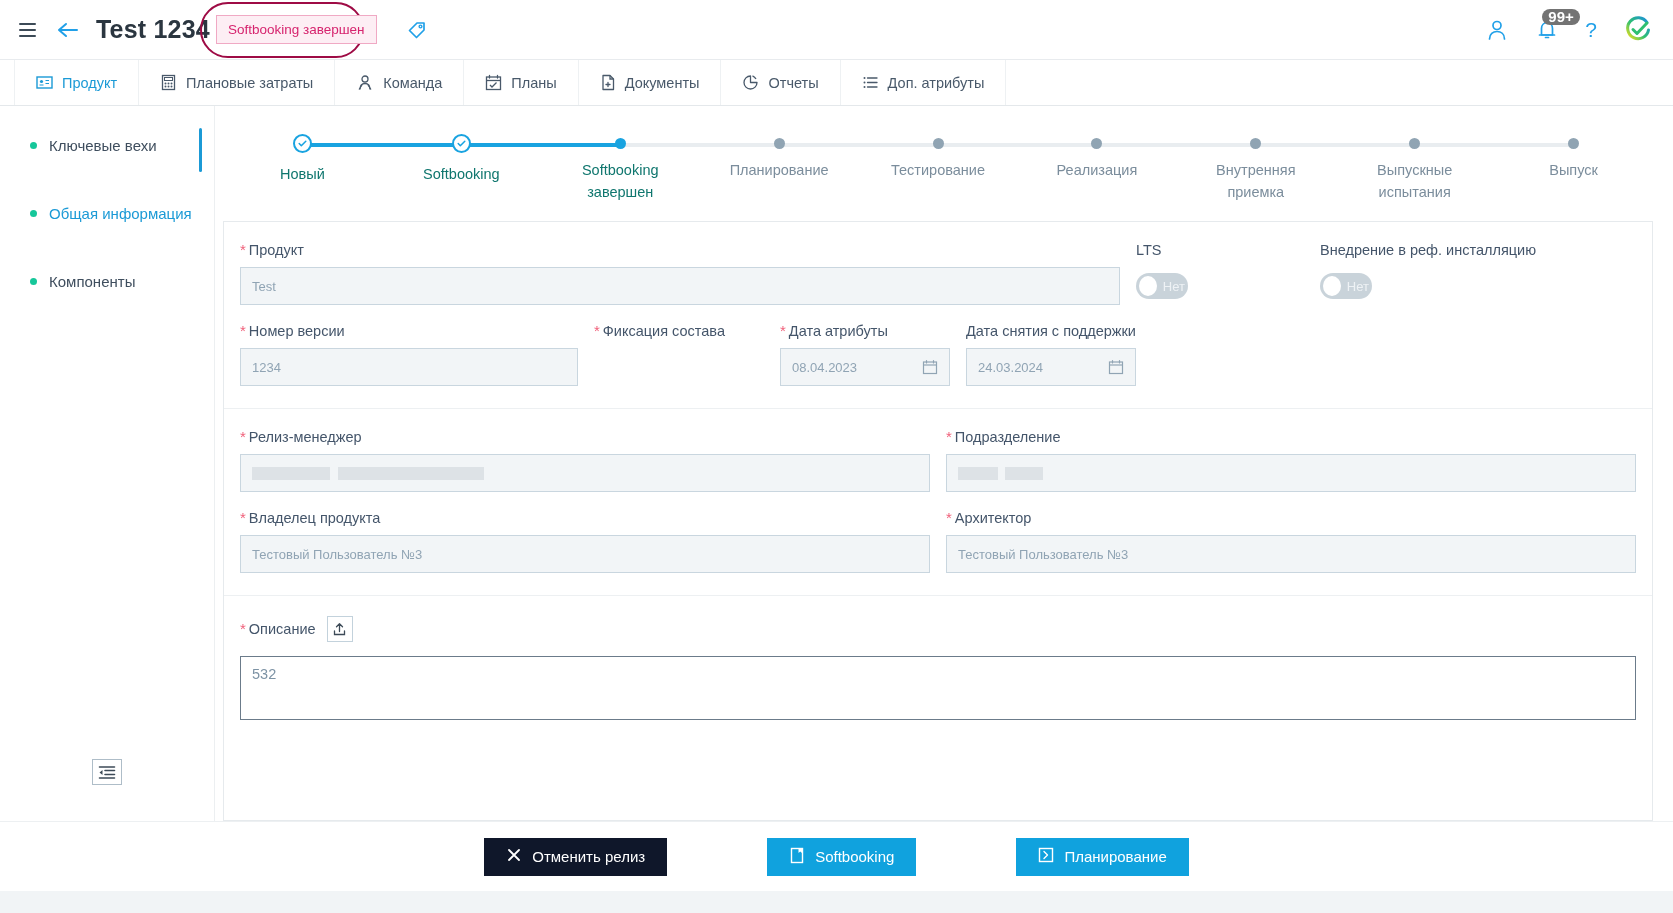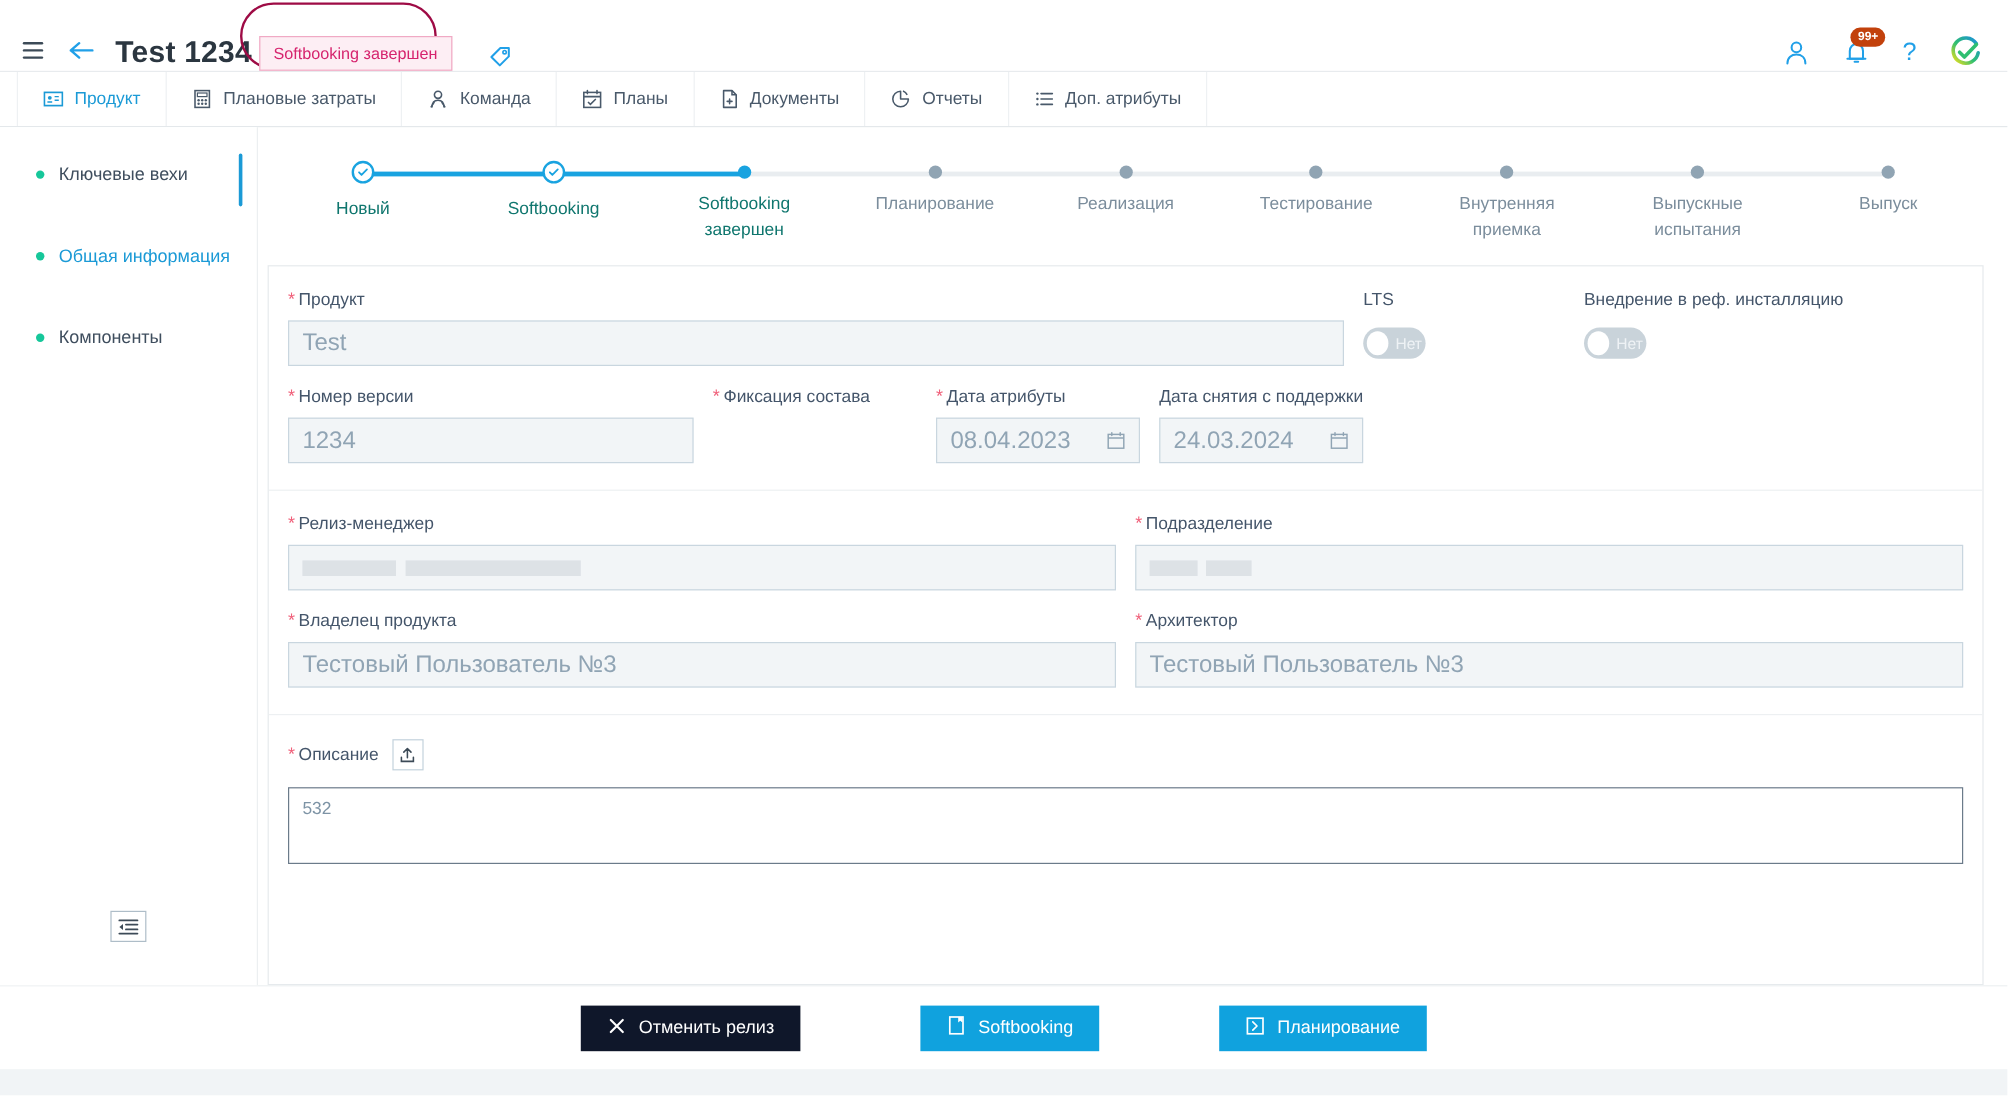--- a/index.html
+++ b/index.html
@@ -8,21 +8,21 @@
     width: 1673px; height: 913px;
     background: #ffffff;
     font-family: "Liberation Sans", "DejaVu Sans", sans-serif;
     overflow: hidden;
   }
   .app { position: relative; width: 1673px; height: 913px; background: #fff; display: flex; flex-direction: column; }
 
   
   .header {
     height: 60px; min-height: 60px;
-    display: flex; align-items: flex-end;
+    display: flex; align-items: center;
     padding: 0 20px 0 10px;
     background: #fff;
     border-bottom: 1px solid #e8ebee;
     position: relative;
   }
   .burger { width: 34px; height: 34px; display: flex; flex-direction: column; justify-content: center; align-items: center; gap: 4px; cursor: pointer; }
   .burger span { display: block; width: 17px; height: 2px; background: #3c4a57; border-radius: 1px; }
   .back-arrow { width: 38px; height: 34px; display: flex; align-items: center; justify-content: center; margin-left: 4px; cursor: pointer; }
   .page-title {
     font-size: 25px; font-weight: bold; color: #2b3640;
@@ -43,22 +43,22 @@
     padding: 6px 11px;
     white-space: nowrap;
     position: relative; z-index: 2;
     cursor: pointer;
   }
   .tag-icon { margin-left: 28px; display: flex; align-items: center; cursor: pointer; }
   .header-right { margin-left: auto; display: flex; align-items: center; gap: 26px; }
   .hdr-icon { position: relative; display: flex; align-items: center; justify-content: center; cursor: pointer; }
   .bell-badge {
     position: absolute; top: -9px; left: 7px;
-    background: #c2410c; color: #fff;
-    font-size: 10px; font-weight: bold;
+    background: #737373; color: #fff;
+    font-size: 15px; font-weight: bold;
     border-radius: 9px; padding: 1px 6px 2px 6px;
     line-height: 13px;
   }
   .help-q { font-size: 21px; color: #21a0e8; font-weight: 400; cursor: pointer; }
 
   
   .tabs {
     height: 46px; min-height: 46px;
     display: flex; align-items: stretch;
     border-bottom: 1px solid #e4e8eb;
@@ -148,21 +148,21 @@
   .row { display: flex; gap: 16px; }
   .field { display: flex; flex-direction: column; }
   .flabel {
     font-size: 14.5px; color: #44556a; margin-bottom: 9px; white-space: nowrap;
     display: flex; align-items: center; gap: 3px;
   }
   .req { color: #f0607a; font-size: 15px; line-height: 10px; }
   .inp {
     height: 38px; border: 1px solid #c9d6df; background: #f2f5f7;
     display: flex; align-items: center; padding: 0 11px;
-    font-size: 20px; color: #90a4b4;
+    font-size: 13px; color: #90a4b4;
     position: relative;
   }
   .inp .cal { margin-left: auto; display: flex; align-items: center; }
   .redact { height: 13px; background: #dde2e6; }
   .redact.b1 { width: 78px; }
   .redact.b2 { width: 146px; margin-left: 8px; }
   .redact.b3 { width: 40px; }
   .redact.b4 { width: 38px; margin-left: 7px; }
 
   .toggle-wrap { display: flex; align-items: center; height: 38px; }
@@ -391,26 +391,26 @@
           <div class="label">Softbooking завершен</div>
         </div>
         <div class="step">
           <div class="track"></div>
           <div class="node"></div>
           <div class="label">Планирование</div>
         </div>
         <div class="step">
           <div class="track"></div>
           <div class="node"></div>
-          <div class="label">Реализация</div>
+          <div class="label">Тестирование</div>
         </div>
         <div class="step">
           <div class="track"></div>
           <div class="node"></div>
-          <div class="label">Тестирование</div>
+          <div class="label">Реализация</div>
         </div>
         <div class="step">
           <div class="track"></div>
           <div class="node"></div>
           <div class="label">Внутренняя приемка</div>
         </div>
         <div class="step">
           <div class="track"></div>
           <div class="node"></div>
           <div class="label">Выпускные испытания</div>

